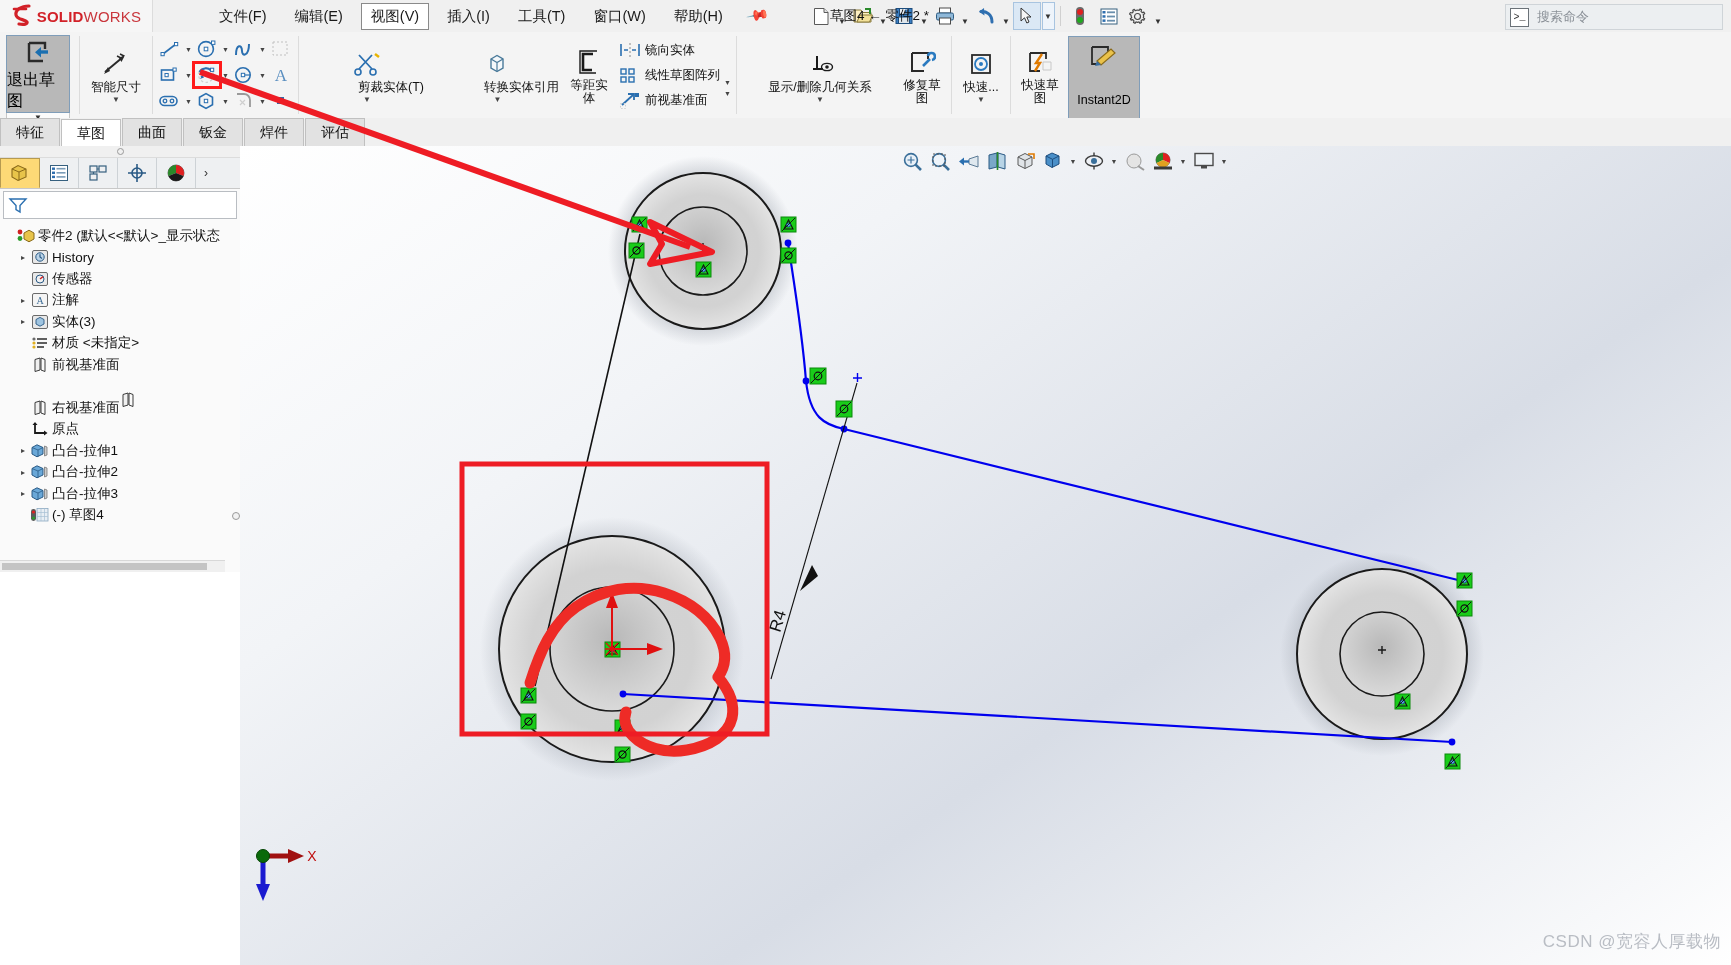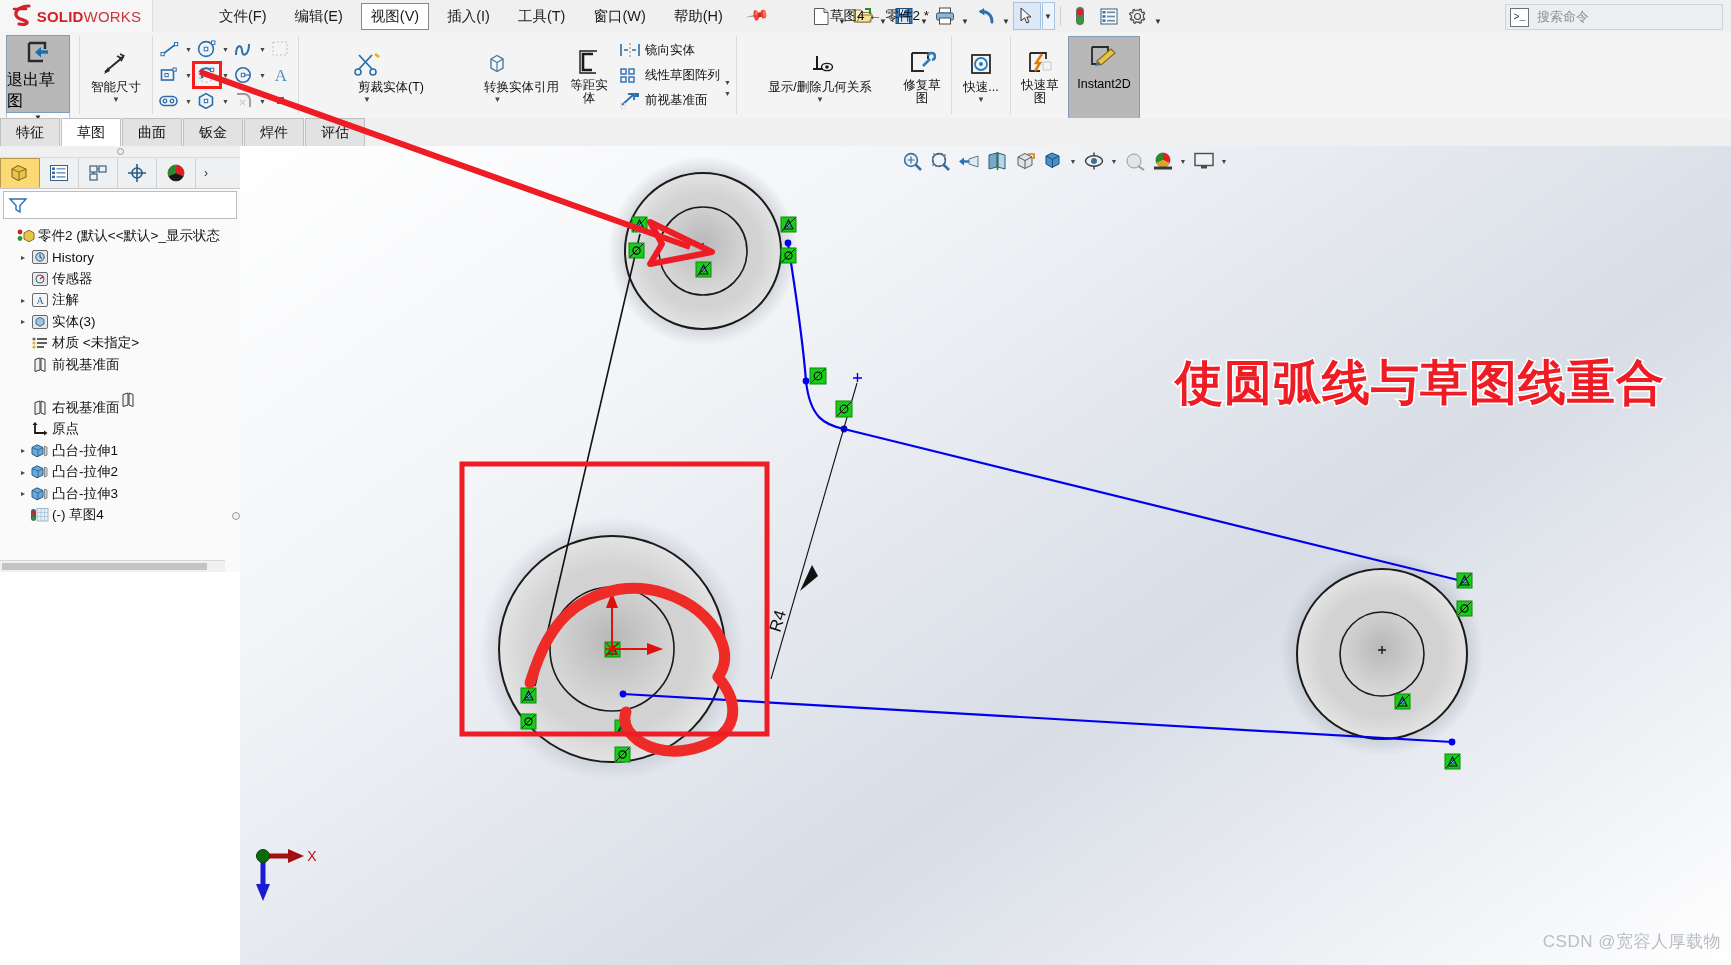--- a/index.html
+++ b/index.html
@@ -95,26 +95,26 @@
   .sarr{width:11px;font-size:7px;color:#444;text-align:center;}
 
   .listgrp{display:flex;flex-direction:column;justify-content:center;padding:3px 2px;}
   .lrow{display:flex;align-items:center;height:25px;}
   .lrow .ico{width:26px;display:flex;align-items:center;justify-content:center;}
   .lrow .lbl{font-size:12.5px;color:#111;white-space:nowrap;margin-left:2px;}
   .instant2d{
     background:#b8b8b8;border:1px solid #7f9db9;width:70px;
     display:flex;flex-direction:column;align-items:center;padding-top:8px;height:76px;
   }
-  .instant2d .lbl{font-size:12.5px;margin-top:4px;}
+  .instant2d .lbl{font-size:12.5px;margin-top:20px;}
 
   
   .tabbar{
     position:absolute;left:0;top:118px;width:1731px;height:28px;
-    background:#f0f0f0;border-bottom:4px solid #be185d;display:flex;align-items:flex-end;
+    background:#f0f0f0;border-bottom:4px solid #be185d;display:flex;align-items:center;
   }
   .tab{
     height:27px;line-height:27px;padding:0 15px;font-size:14px;color:#111;
     background:#e2e2e2;border:1px solid #c0c0c0;border-bottom:none;margin-right:1px;
   }
   .tab.active{background:#fff;border-bottom:1px solid #fff;position:relative;top:1px;}
 
   
   .leftpanel{
     position:absolute;left:0;top:146px;width:240px;height:426px;
@@ -1064,21 +1064,20 @@
         <path d="M23 710 L23 745" stroke="#1a1ad0" stroke-width="5"></path>
         <path d="M16 738 L23 755 L30 738 Z" fill="#1a1ad0"></path>
         <path d="M23 710 L52 710" stroke="#a01010" stroke-width="5"></path>
         <path d="M48 703 L64 710 L48 717 Z" fill="#a01010"></path>
         <circle cx="23" cy="710" r="6.5" fill="#0a6a0a" stroke="#044404"></circle>
         <text x="23" y="715" font-size="10" fill="#0a6a0a" text-anchor="middle" font-family="Liberation Sans, sans-serif">Y</text>
         <text x="72" y="715" font-size="14" fill="#c01010" text-anchor="middle" font-family="Liberation Sans, sans-serif">X</text>
       </g>
     </svg>
 
-    <div class="anno-text">使圆弧线与草图线重合</div>
 
     <div class="watermark">CSDN @宽容人厚载物</div>
   </div>
 
   <svg style="position:absolute;left:0;top:0;width:1731px;height:965px;pointer-events:none;">
     <path d="M200 72 L690 247" fill="none" stroke="#ee1c24" stroke-width="6"></path>
     <path d="M650 222 L712 252 L650 264 L662 244 Z" fill="none" stroke="#ee1c24" stroke-width="6" stroke-linejoin="round"></path>
   </svg>
 
 </div>

